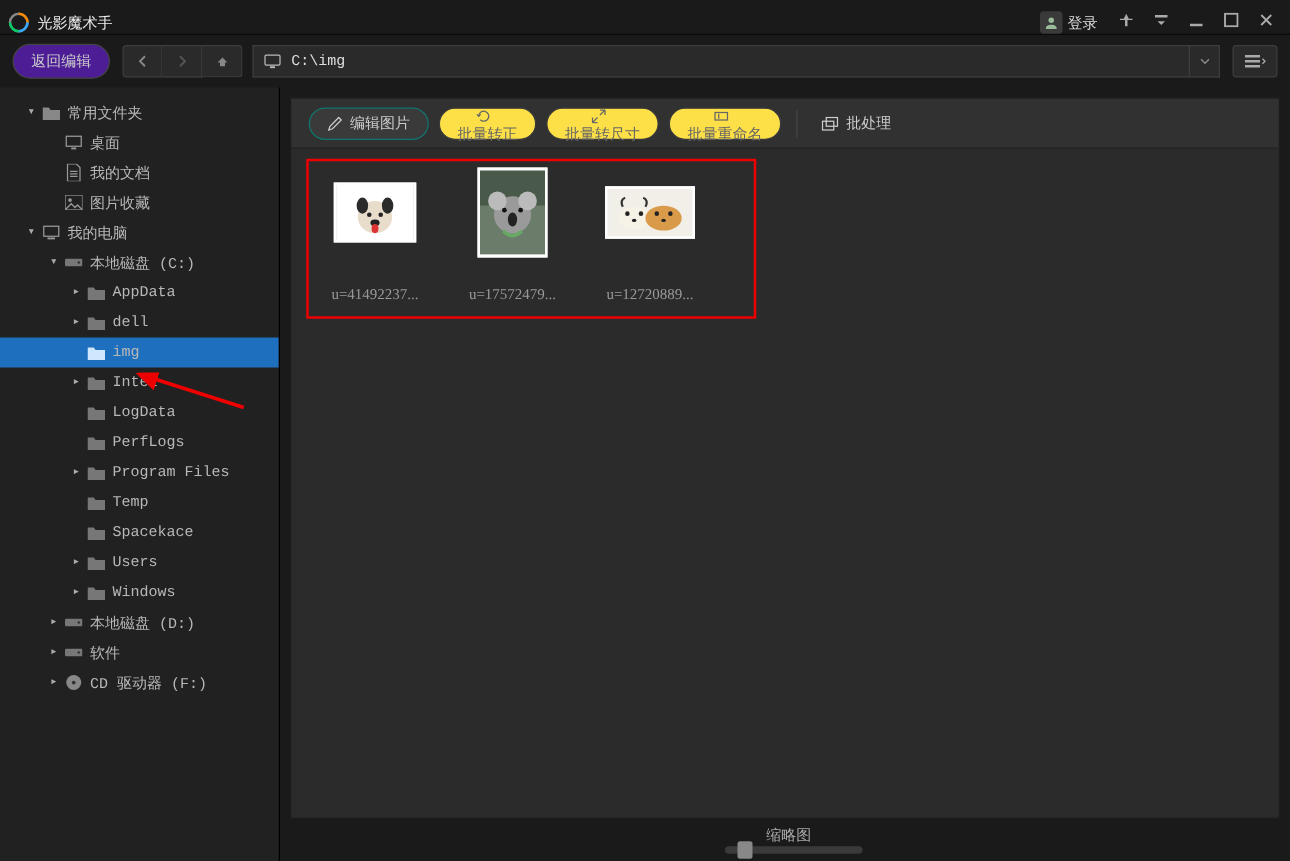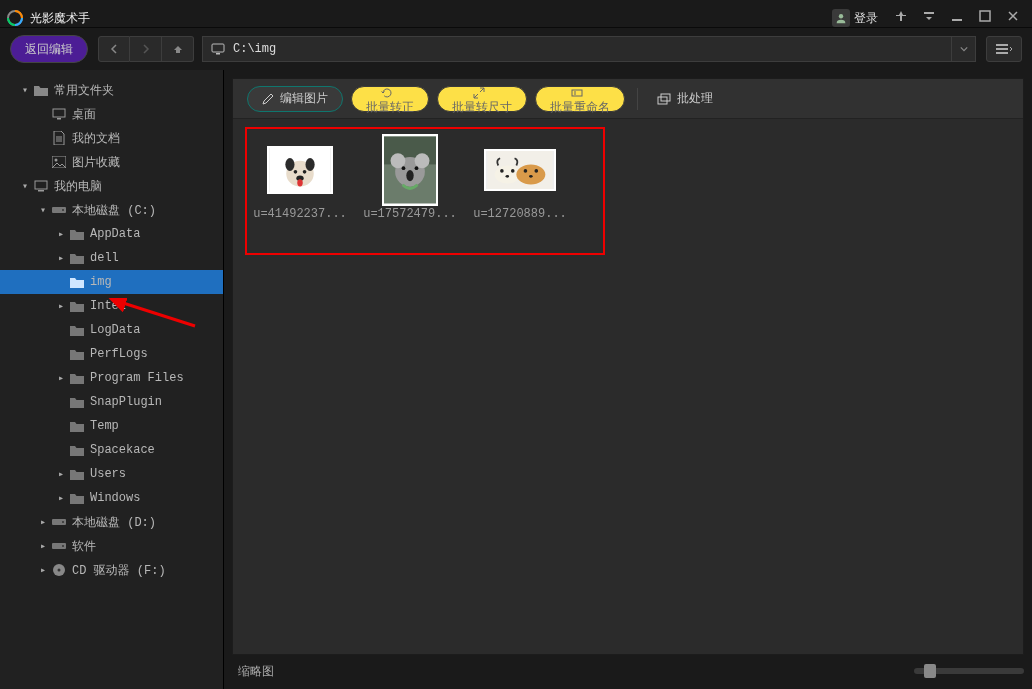--- a/index.html
+++ b/index.html
@@ -208,34 +208,35 @@
 }
 .thumb .img-box {
   width: 72px; height: 74px;
   display: flex; align-items: center; justify-content: center;
 }
 .thumb .pic {
   background: #eee;
   border: 2px solid #fff;
 }
 .thumb .caption {
-  margin-top: 0;
+  margin-top: 21px;
   color: #999;
-  font-family: Liberation Mono, monospace;
+  font-family: Liberation Serif, serif;
   font-size: 12px;
 }
 
 
 .status {
   position: absolute;
   left: 238px; right: 8px; bottom: 6px;
   height: 24px;
   display: flex; align-items: center;
-  justify-content: space-between;
+  justify-content: center;
   color: #aaa;
+  flex-direction: column;
 }
 .slider-track {
   width: 110px; height: 6px;
   background: #3a3a3a;
   border-radius: 3px;
   margin-left: 8px;
   position: relative;
 }
 .slider-knob {
   width: 12px; height: 14px;
@@ -469,29 +470,20 @@
           </span>
           <span class="label">Program Files</span>
         </div>
       <div class="tree-row indent-3">
           <span class="twisty"></span>
           <span class="ico">
             <svg width="14" height="12" viewBox="0 0 14 12">
               <path d="M0 2h5l1.5 2H14v8H0z" fill="#777"></path>
             </svg>
           </span>
-          <span class="label">SnapPlugin</span>
-        </div>
-      <div class="tree-row indent-3">
-          <span class="twisty"></span>
-          <span class="ico">
-            <svg width="14" height="12" viewBox="0 0 14 12">
-              <path d="M0 2h5l1.5 2H14v8H0z" fill="#777"></path>
-            </svg>
-          </span>
           <span class="label">Temp</span>
         </div>
       <div class="tree-row indent-3">
           <span class="twisty"></span>
           <span class="ico">
             <svg width="14" height="12" viewBox="0 0 14 12">
               <path d="M0 2h5l1.5 2H14v8H0z" fill="#777"></path>
             </svg>
           </span>
           <span class="label">Spacekace</span>

